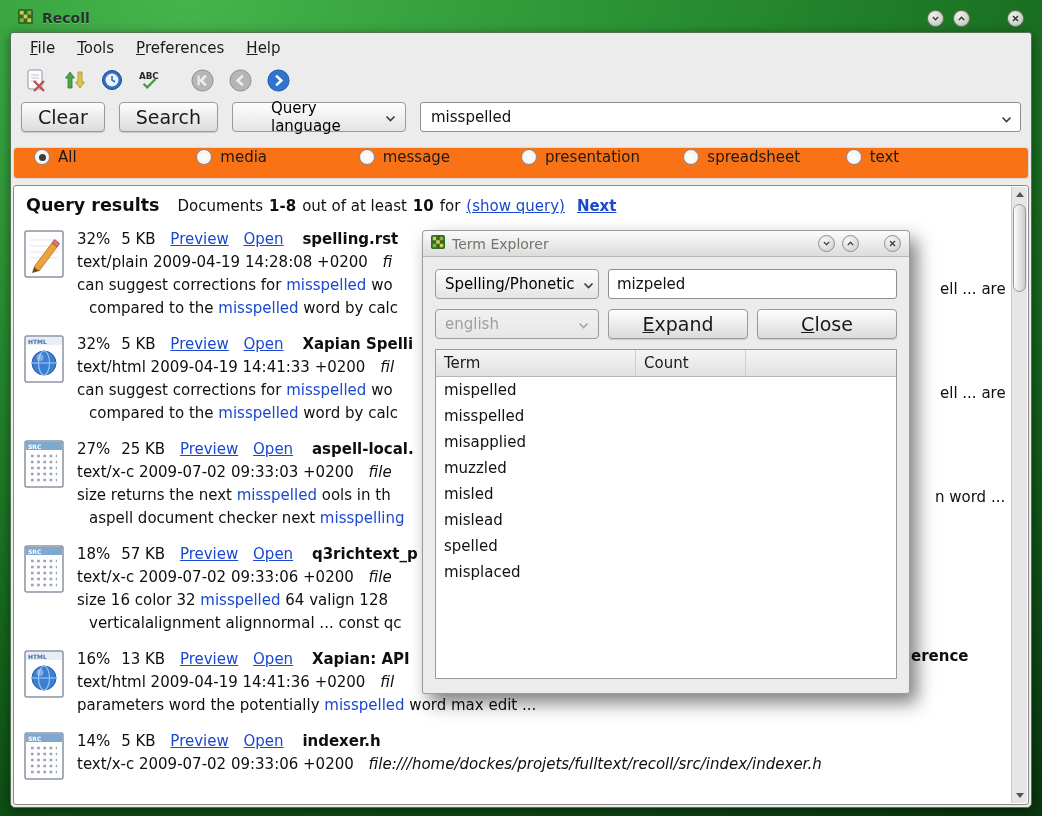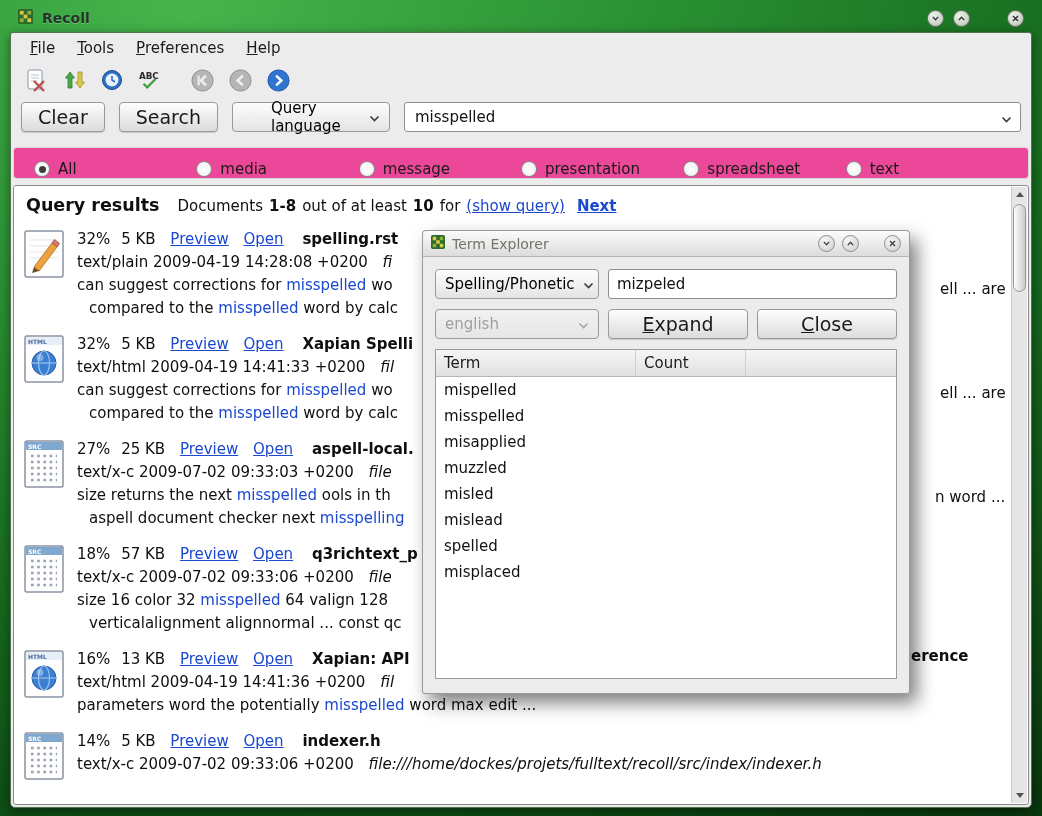--- a/index.html
+++ b/index.html
@@ -41,22 +41,22 @@
     font-family:inherit;}
   .combo{display:flex;align-items:center;justify-content:space-between;gap:8px;height:30px;padding:0 9px;
     border:1px solid #9a9a9a;border-radius:4px;background:linear-gradient(#fdfdfd,#e4e4e4);font-size:15px;box-sizing:border-box;}
   .combo.disabled{color:#9e9e9e;background:linear-gradient(#f1f1f1,#e6e6e6);}
   .combo.disabled path{stroke:#a6a6a6;}
   .combo-input{flex:1;display:flex;align-items:center;height:30px;background:#fff;border:1px solid #8e8e8e;
     border-radius:3px;padding:0 8px;box-sizing:border-box;}
   .combo-input input{flex:1;border:none;outline:none;font-size:15px;font-family:inherit;background:transparent;color:#111;}
 
   
-  .filter-row{margin:10px 2px 0;height:32px;background:#ec4899;border:1px solid #d9d9d9;border-radius:4px;
-    display:flex;align-items:flex-end;padding:0 20px;box-sizing:border-box;}
+  .filter-row{margin:10px 2px 0;height:32px;background:#f97316;border:1px solid #d9d9d9;border-radius:4px;
+    display:flex;align-items:flex-start;padding:0 20px;box-sizing:border-box;}
   .filter-item{display:flex;align-items:center;gap:8px;width:166px;font-size:15px;color:#1a1a1a;}
   .radio{width:16px;height:16px;border-radius:50%;background:radial-gradient(#ffffff,#ededed);border:1px solid #8a8a8a;
     box-sizing:border-box;position:relative;flex:none;}
   .radio .dot{display:none;position:absolute;left:3.5px;top:3.5px;width:7px;height:7px;border-radius:50%;background:#3c3c3c;}
   .radio.checked .dot{display:block;}
 
   
   .results-frame{position:absolute;left:2px;right:2px;top:152px;bottom:2px;background:#fff;border:1px solid #8a8a8a;
     border-radius:3px;overflow:hidden;}
   .results-content{position:absolute;left:10px;top:6px;right:20px;color:#0f0f0f;}
@@ -212,21 +212,21 @@
         <svg viewBox="0 0 26 26" width="25" height="25">
             <circle cx="13" cy="13" r="11" fill="#2f74d0" stroke="#1f57a4"></circle>
             <path d="M10.5 8 L16 13 L10.5 18" fill="none" stroke="#ffffff" stroke-width="2.6"></path>
           </svg>
       </span>
     </div>
 
     <div class="search-row">
       <button class="btn">Clear</button>
       <button class="btn">Search</button>
-      <div class="combo" style="width:158px;padding-left:38px;">
+      <div class="combo" style="width:174px;padding-left:38px;">
         <span>Query language</span>
         <span><svg width="11" height="7" viewBox="0 0 11 7">
               <path d="M1.5 1.5 L5.5 5.5 L9.5 1.5" fill="none" stroke="#3a3a3a" stroke-width="1.6"></path>
             </svg></span>
       </div>
       <div class="combo-input">
         <input value="misspelled" style="">
         <span><svg width="11" height="7" viewBox="0 0 11 7">
               <path d="M1.5 1.5 L5.5 5.5 L9.5 1.5" fill="none" stroke="#3a3a3a" stroke-width="1.6"></path>
             </svg></span>

